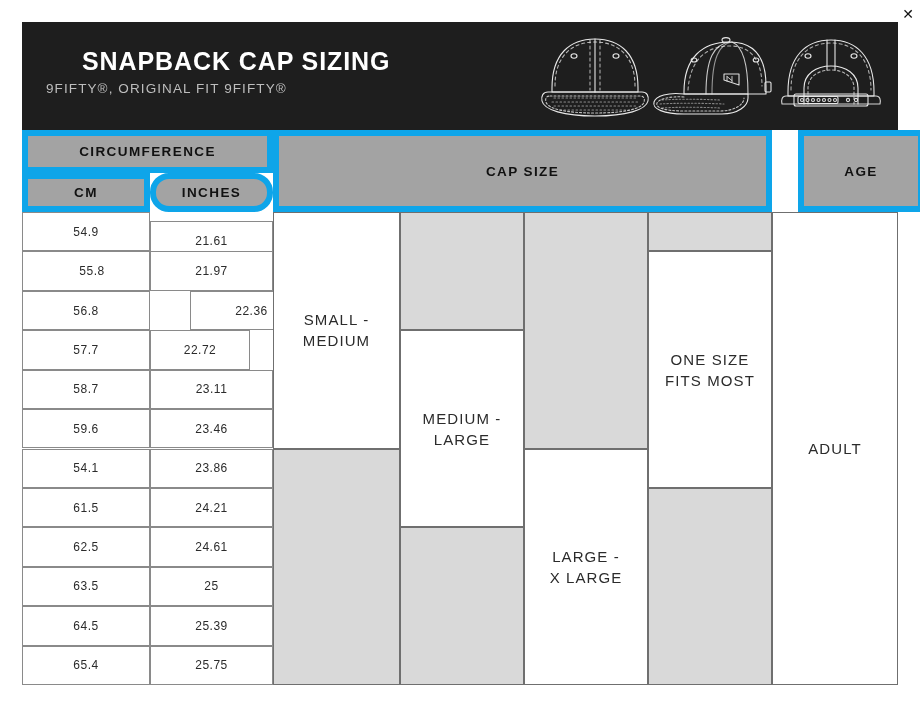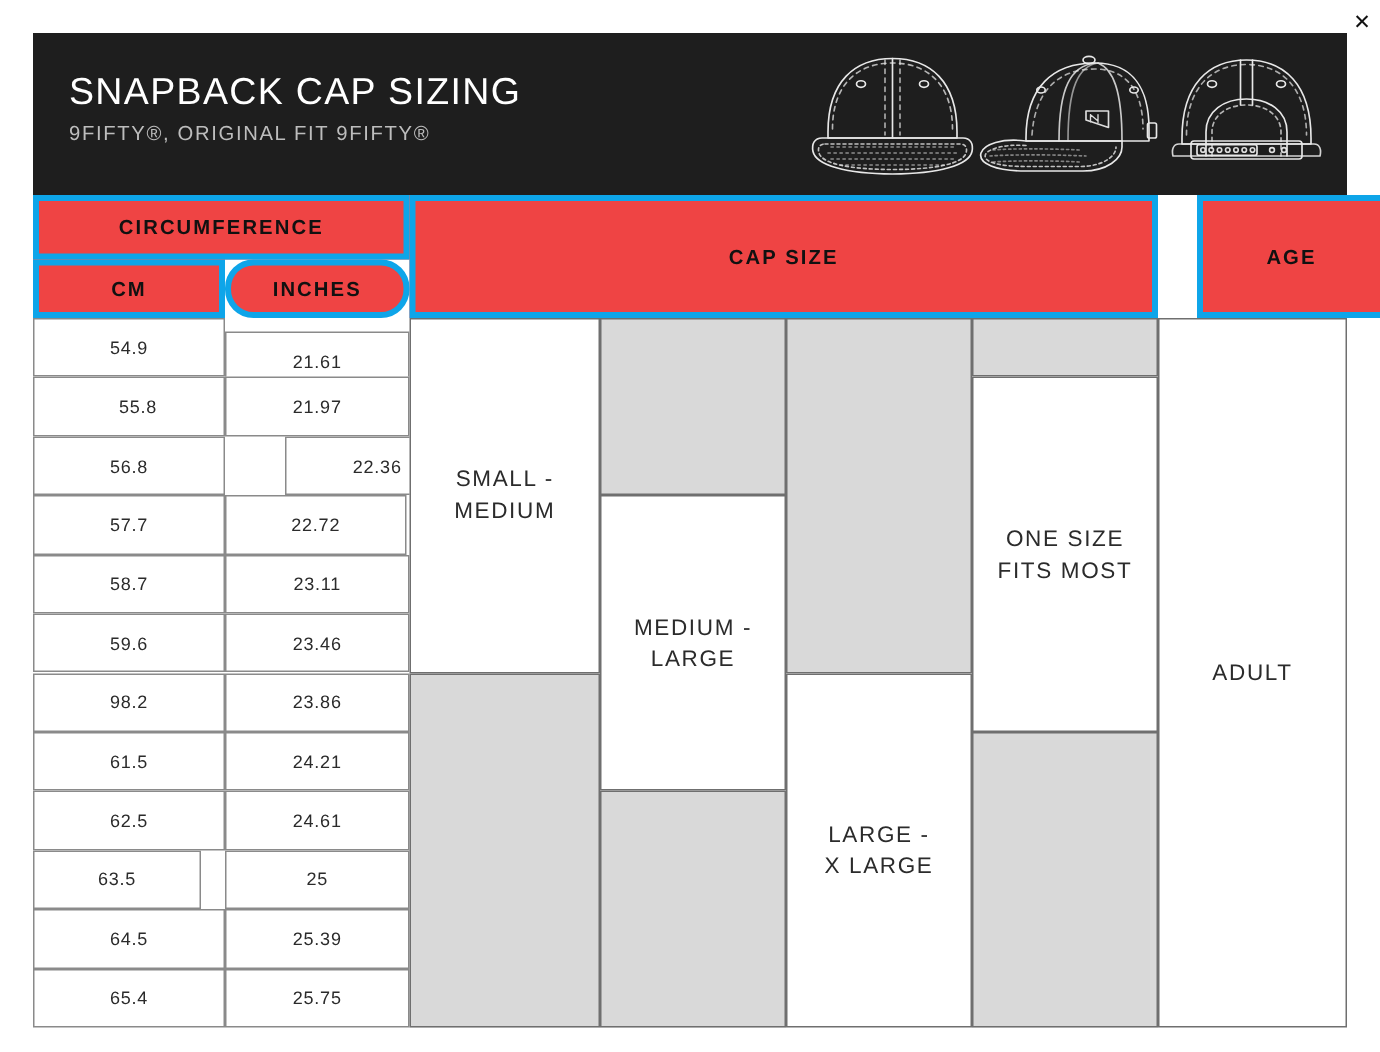--- a/index.html
+++ b/index.html
@@ -44,24 +44,25 @@
     overflow: hidden;
   }
   .header-text {
     position: absolute;
     left: 24px;
     top: 24px;
   }
   .header-title {
     color: #ffffff;
     font-size: 25px;
-    font-weight: normal;
+    font-weight: bold;
     letter-spacing: 0.9px;
     line-height: 30px;
     white-space: nowrap;
+    margin-left: 36px;
   }
   .header-sub {
     color: #bdbdbd;
     font-size: 13.5px;
     letter-spacing: 1.1px;
     line-height: 20px;
     margin-top: 3px;
     white-space: nowrap;
   }
   .caps-art {
@@ -80,22 +81,22 @@
   }
   .cell {
     position: absolute;
     box-sizing: border-box;
     display: flex;
     align-items: center;
     justify-content: center;
     text-align: center;
   }
   .hdr {
-    background: #ef4444;
-    border: 4px solid #0ea5e9;
+    background: #a3a3a3;
+    border: 6px solid #0ea5e9;
     font-size: 13.5px;
     font-weight: bold;
     letter-spacing: 1.4px;
     color: #111111;
   }
   .datacell {
     background: #ffffff;
     border: 1px solid #8a8a8a;
     font-size: 12px;
     color: #2b2b2b;
@@ -210,32 +211,32 @@
       <div class="cell hdr" style="left: 776px; top: 0px; width: 126px; height: 82px;">AGE</div>
       <div class="cell hdr" style="left: 0px; top: 43px; width: 128px; height: 39px;">CM</div>
       <div class="cell hdr" style="left: 128px; top: 43px; width: 123px; height: 39px; border-radius: 19px;">INCHES</div>
       <div class="cell datacell" style="left: 0px; top: 82px; width: 128px; height: 39.4167px;">54.9</div>
       <div class="cell datacell" style="left: 128px; top: 91px; width: 123px; height: 39.4167px;">21.61</div>
       <div class="cell datacell" style="left: 0px; top: 121.417px; width: 128px; height: 39.4167px; padding-left: 12px;">55.8</div>
       <div class="cell datacell" style="left: 128px; top: 121.417px; width: 123px; height: 39.4167px;">21.97</div>
       <div class="cell datacell" style="left: 0px; top: 160.833px; width: 128px; height: 39.4167px;">56.8</div>
       <div class="cell datacell" style="left: 128px; top: 160.833px; width: 123px; height: 39.4167px; margin-left: 40px;">22.36</div>
       <div class="cell datacell" style="left: 0px; top: 200.25px; width: 128px; height: 39.4167px;">57.7</div>
-      <div class="cell datacell" style="left: 128px; top: 200.25px; width: 121px; height: 39.4167px;">22.72</div>
+      <div class="cell datacell" style="left: 128px; top: 200.25px; width: 100px; height: 39.4167px;">22.72</div>
       <div class="cell datacell" style="left: 0px; top: 239.667px; width: 128px; height: 39.4167px;">58.7</div>
       <div class="cell datacell" style="left: 128px; top: 239.667px; width: 123px; height: 39.4167px;">23.11</div>
       <div class="cell datacell" style="left: 0px; top: 279.083px; width: 128px; height: 39.4167px;">59.6</div>
       <div class="cell datacell" style="left: 128px; top: 279.083px; width: 123px; height: 39.4167px;">23.46</div>
-      <div class="cell datacell" style="left: 0px; top: 318.5px; width: 128px; height: 39.4167px;">98.2</div>
+      <div class="cell datacell" style="left: 0px; top: 318.5px; width: 128px; height: 39.4167px;">54.1</div>
       <div class="cell datacell" style="left: 128px; top: 318.5px; width: 123px; height: 39.4167px;">23.86</div>
       <div class="cell datacell" style="left: 0px; top: 357.917px; width: 128px; height: 39.4167px;">61.5</div>
       <div class="cell datacell" style="left: 128px; top: 357.917px; width: 123px; height: 39.4167px;">24.21</div>
       <div class="cell datacell" style="left: 0px; top: 397.333px; width: 128px; height: 39.4167px;">62.5</div>
       <div class="cell datacell" style="left: 128px; top: 397.333px; width: 123px; height: 39.4167px;">24.61</div>
-      <div class="cell datacell" style="left: 0px; top: 436.75px; width: 112px; height: 39.4167px;">63.5</div>
+      <div class="cell datacell" style="left: 0px; top: 436.75px; width: 128px; height: 39.4167px;">63.5</div>
       <div class="cell datacell" style="left: 128px; top: 436.75px; width: 123px; height: 39.4167px;">25</div>
       <div class="cell datacell" style="left: 0px; top: 476.167px; width: 128px; height: 39.4167px;">64.5</div>
       <div class="cell datacell" style="left: 128px; top: 476.167px; width: 123px; height: 39.4167px;">25.39</div>
       <div class="cell datacell" style="left: 0px; top: 515.583px; width: 128px; height: 39.4167px;">65.4</div>
       <div class="cell datacell" style="left: 128px; top: 515.583px; width: 123px; height: 39.4167px;">25.75</div>
       <div class="cell block white" style="left: 251px; top: 82px; width: 127px; height: 236.5px;">SMALL -
 MEDIUM</div>
       <div class="cell block gray" style="left: 251px; top: 318.5px; width: 127px; height: 236.5px;"></div>
       <div class="cell block gray" style="left: 378px; top: 82px; width: 124px; height: 118.25px;"></div>
       <div class="cell block white" style="left: 378px; top: 200.25px; width: 124px; height: 197.083px;">MEDIUM -

